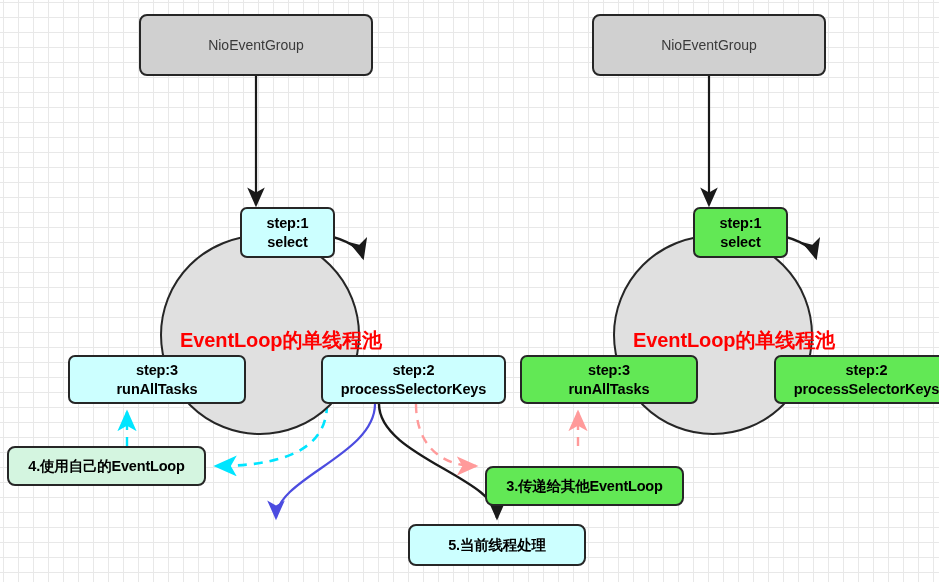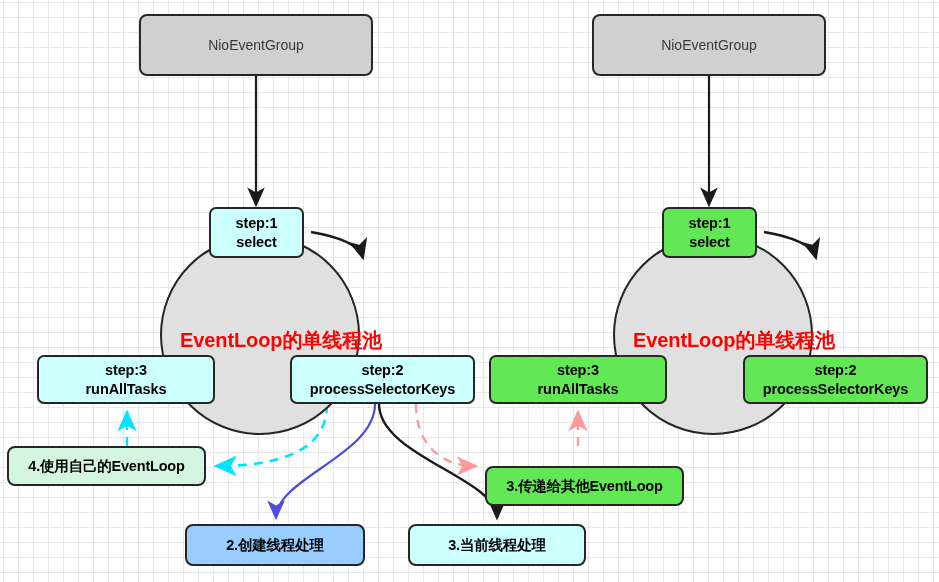--- a/index.html
+++ b/index.html
@@ -49,20 +49,21 @@
     font-weight: 400;
     color: #3a3a3a;
     align-items: center;
   }
   .node-step {
     border-radius: 7px;
     font-size: 14.5px;
     font-weight: bold;
     line-height: 1.28;
     letter-spacing: -0.1px;
+    margin-left: 31px;
   }
   .cyan { background: #ccffff; }
   .green { background: #62e855; }
   .mint  { background: #d4f5e0; }
   .blue  { background: #99ccff; }
   .node-callout {
     border-radius: 8px;
     font-size: 14.5px;
     font-weight: bold;
     letter-spacing: -0.2px;
@@ -190,21 +191,18 @@
   </div>
 
   <div class="node node-callout mint" style="left:7px; top:446px; width:199px; height:40px;">
     <span>4.使用自己的EventLoop</span>
   </div>
 
   <div class="node node-callout green" style="left:485px; top:446px; width:199px; height:40px;margin-top:20px;">
     <span>3.传递给其他EventLoop</span>
   </div>
 
-  <div class="node node-callout blue" style="left:185px; top:524px; width:180px; height:42px;">
-    <span>2.创建线程处理</span>
-  </div>
 
   <div class="node node-callout cyan" style="left:408px; top:524px; width:178px; height:42px;">
-    <span>3.当前线程处理</span>
+    <span>5.当前线程处理</span>
   </div>
 
 </div>
 
 </body></html>

